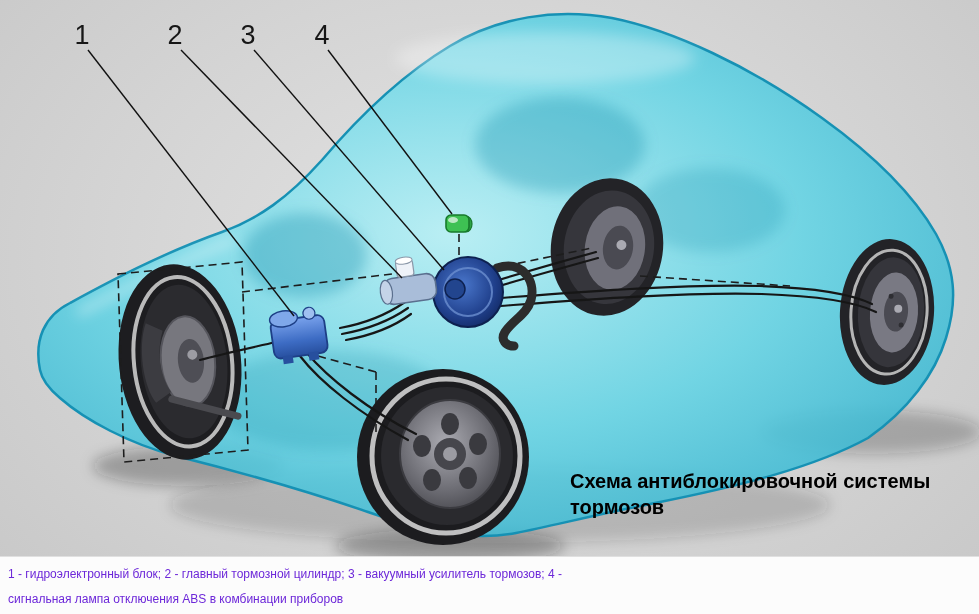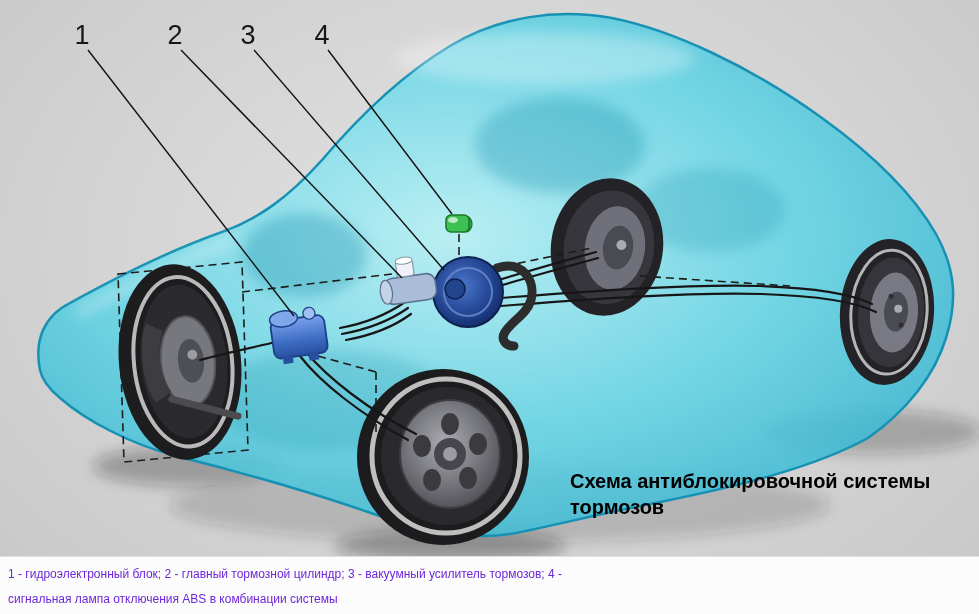--- a/index.html
+++ b/index.html
@@ -200,16 +200,16 @@
     </g>
 
     <g>
       <text class="diagram-title" x="570" y="488">Схема антиблокировочной системы</text>
       <text class="diagram-title" x="570" y="514">тормозов</text>
     </g>
   </svg>
 
   <div class="caption">
     <div class="line">1 - гидроэлектронный блок; 2 - главный тормозной цилиндр; 3 - вакуумный усилитель тормозов; 4 -</div>
-    <div class="line">сигнальная лампа отключения ABS в комбинации системы</div>
+    <div class="line">сигнальная лампа отключения ABS в комбинации приборов</div>
   </div>
 
 </div>
 
 </body></html>

